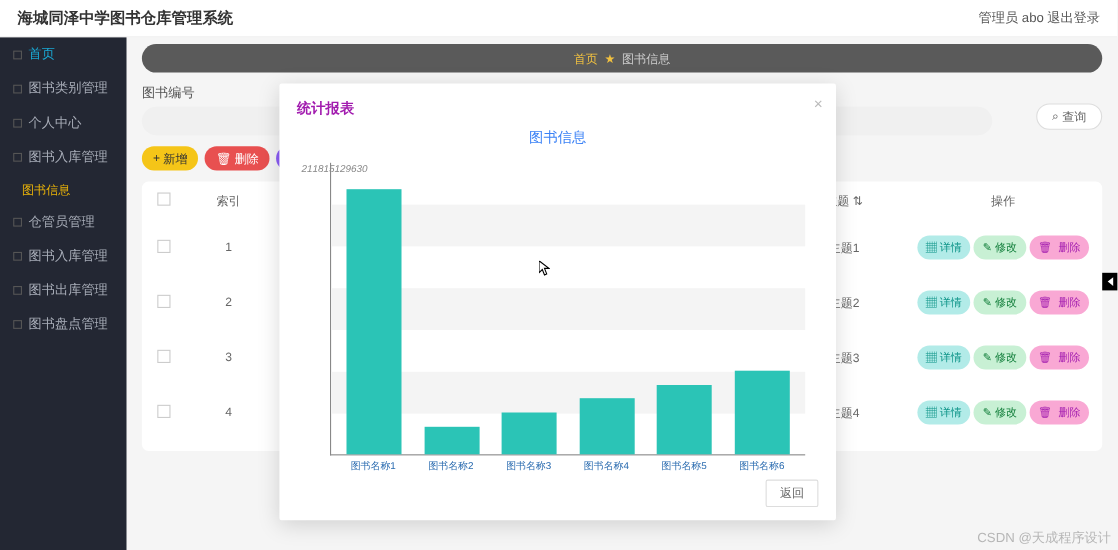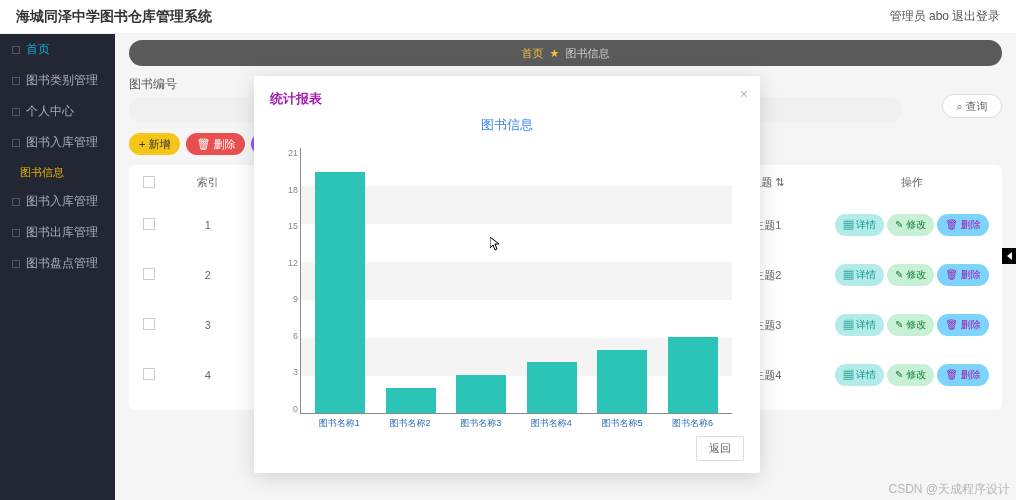--- a/index.html
+++ b/index.html
@@ -38,30 +38,30 @@
   
   .content-card { background: #fff; border-radius: 6px; margin-top: 10px; padding-bottom: 10px; }
   .tbl { width: 100%; border-collapse: collapse; }
   .tbl th, .tbl td { text-align: center; font-size: 11px; padding: 10px 4px; color: #666; }
   .tbl th { font-weight: normal; }
   .tbl td.row-h { height: 50px; }
   .chk { width: 12px; height: 12px; border: 1px solid #ccc; display: inline-block; }
   .op-btn { display: inline-flex; align-items: center; gap: 2px; height: 22px; padding: 0 8px; border-radius: 11px; font-size: 10px; border: none; cursor: pointer; }
   .op-btn.detail { background: #b2ebe8; color: #0d9488; }
   .op-btn.edit { background: #c8f0d4; color: #15803d; }
-  .op-btn.delete { background: #7dd3fc; color: #a21caf; }
+  .op-btn.delete { background: #f9a8d4; color: #a21caf; font-family: Liberation Mono, monospace; }
   
   
   .modal-backdrop { position: absolute; inset: 0; background: rgba(0,0,0,0); }
   .modal { position: absolute; top: 76px; left: 254px; width: 506px; background: #fff; border-radius: 2px; box-shadow: 0 4px 20px rgba(0,0,0,0.15); padding: 14px 16px 12px; }
   .modal-title { font-size: 13px; font-weight: bold; color: #a21caf; }
   .modal-close { position: absolute; top: 10px; right: 12px; color: #bbb; cursor: pointer; font-size: 14px; }
   .chart-title { text-align: center; color: #3b82f6; font-size: 13px; margin-top: 8px; }
   .chart-area { position: relative; margin: 14px 12px 0 30px; height: 280px; }
-  .y-axis { position: absolute; left: -26px; top: 0; bottom: 14px; width: 24px; display: flex; flex-direction: column; justify-content: space-between; }
+  .y-axis { position: absolute; left: -26px; top: 0; bottom: 14px; width: 24px; display: flex; flex-direction: row; justify-content: space-between; font-style: italic; }
   .y-tick { font-size: 9px; color: #888; text-align: right; }
   .plot { position: absolute; left: 0; right: 0; top: 0; bottom: 14px; border-left: 1px solid #888; border-bottom: 1px solid #888; display: flex; align-items: flex-end; justify-content: space-around; padding: 0 4px; }
   .grid-band { position: absolute; left: 0; right: 0; background: #f4f4f4; }
   .bar-wrap { width: 50px; display: flex; flex-direction: column; align-items: center; position: relative; z-index: 2; }
   .bar { width: 100%; background: #2bc4b6; }
   .x-labels { position: absolute; left: 0; right: 0; bottom: -2px; display: flex; justify-content: space-around; padding: 0 4px; }
   .x-label { width: 50px; font-size: 9px; color: #2b6cb0; text-align: center; }
   .modal-footer { display: flex; justify-content: flex-end; margin-top: 8px; }
   .return-btn { border: 1px solid #ddd; background: #fff; padding: 4px 12px; font-size: 11px; color: #666; border-radius: 2px; cursor: pointer; }
   
@@ -95,20 +95,24 @@
     </div>
   <div class="item">
       <span class="sq"></span>
       <span>个人中心</span>
     </div>
   <div class="item">
       <span class="sq"></span>
       <span>图书入库管理</span>
     </div>
   <div class="sub-item">图书信息</div>
+  <div class="item">
+      <span class="sq"></span>
+      <span>仓管员管理</span>
+    </div>
   <div class="item">
       <span class="sq"></span>
       <span>图书入库管理</span>
     </div>
   <div class="item">
       <span class="sq"></span>
       <span>图书出库管理</span>
     </div>
   <div class="item">
       <span class="sq"></span>

